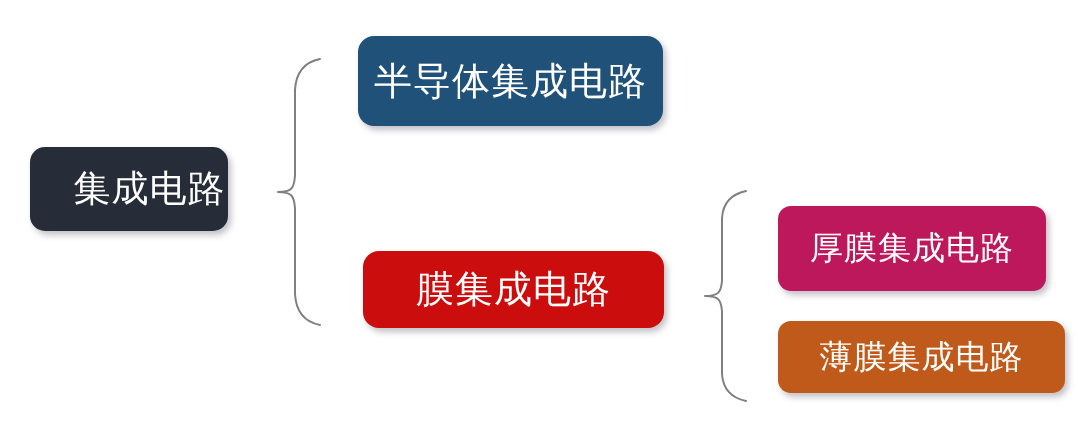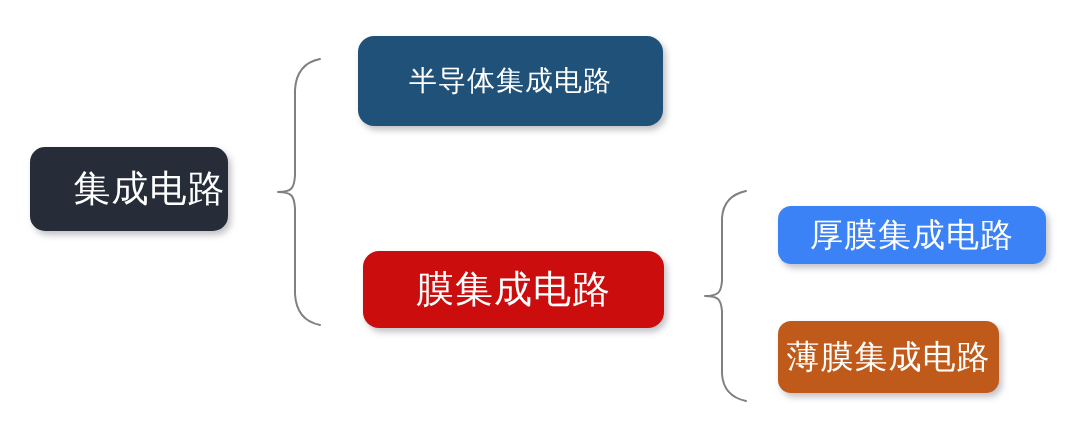--- a/index.html
+++ b/index.html
@@ -45,47 +45,47 @@
     padding-left: 41px;
   }
 
   
   #node-semiconductor {
     left: 358px;
     top: 36px;
     width: 305px;
     height: 90px;
     background: #1f5179;
-    font-size: 28px;
+    font-size: 38px;
     border-radius: 16px;
   }
   #node-film {
     left: 363px;
     top: 251px;
     width: 301px;
     height: 77px;
     background: #cc0d0d;
     font-size: 38px;
     border-radius: 16px;
   }
 
   
   #node-thick-film {
     left: 778px;
     top: 206px;
     width: 268px;
-    height: 58px;
-    background: #3b82f6;
+    height: 85px;
+    background: #be185d;
     font-size: 33px;
     border-radius: 13px;
   }
   #node-thin-film {
     left: 778px;
     top: 321px;
-    width: 221px;
+    width: 287px;
     height: 72px;
     background: #c05a1a;
     font-size: 33px;
     border-radius: 13px;
   }
 
   
   .brace {
     position: absolute;
     overflow: visible;

